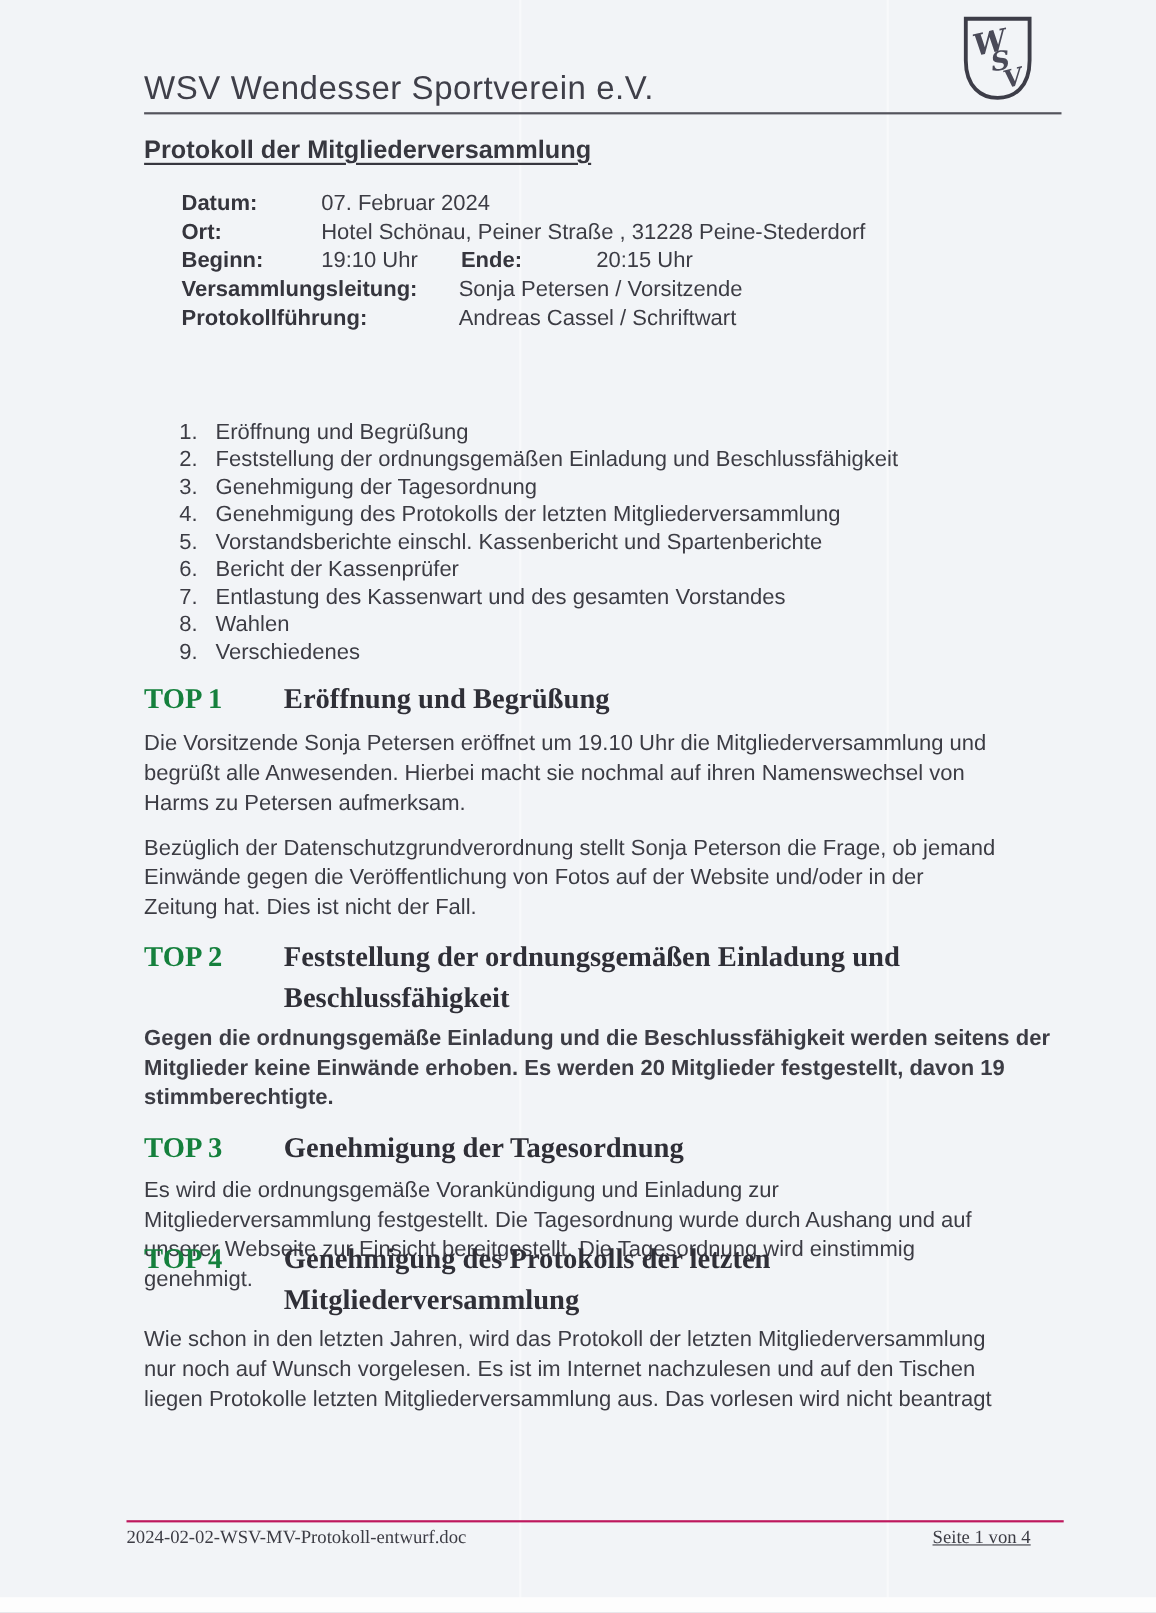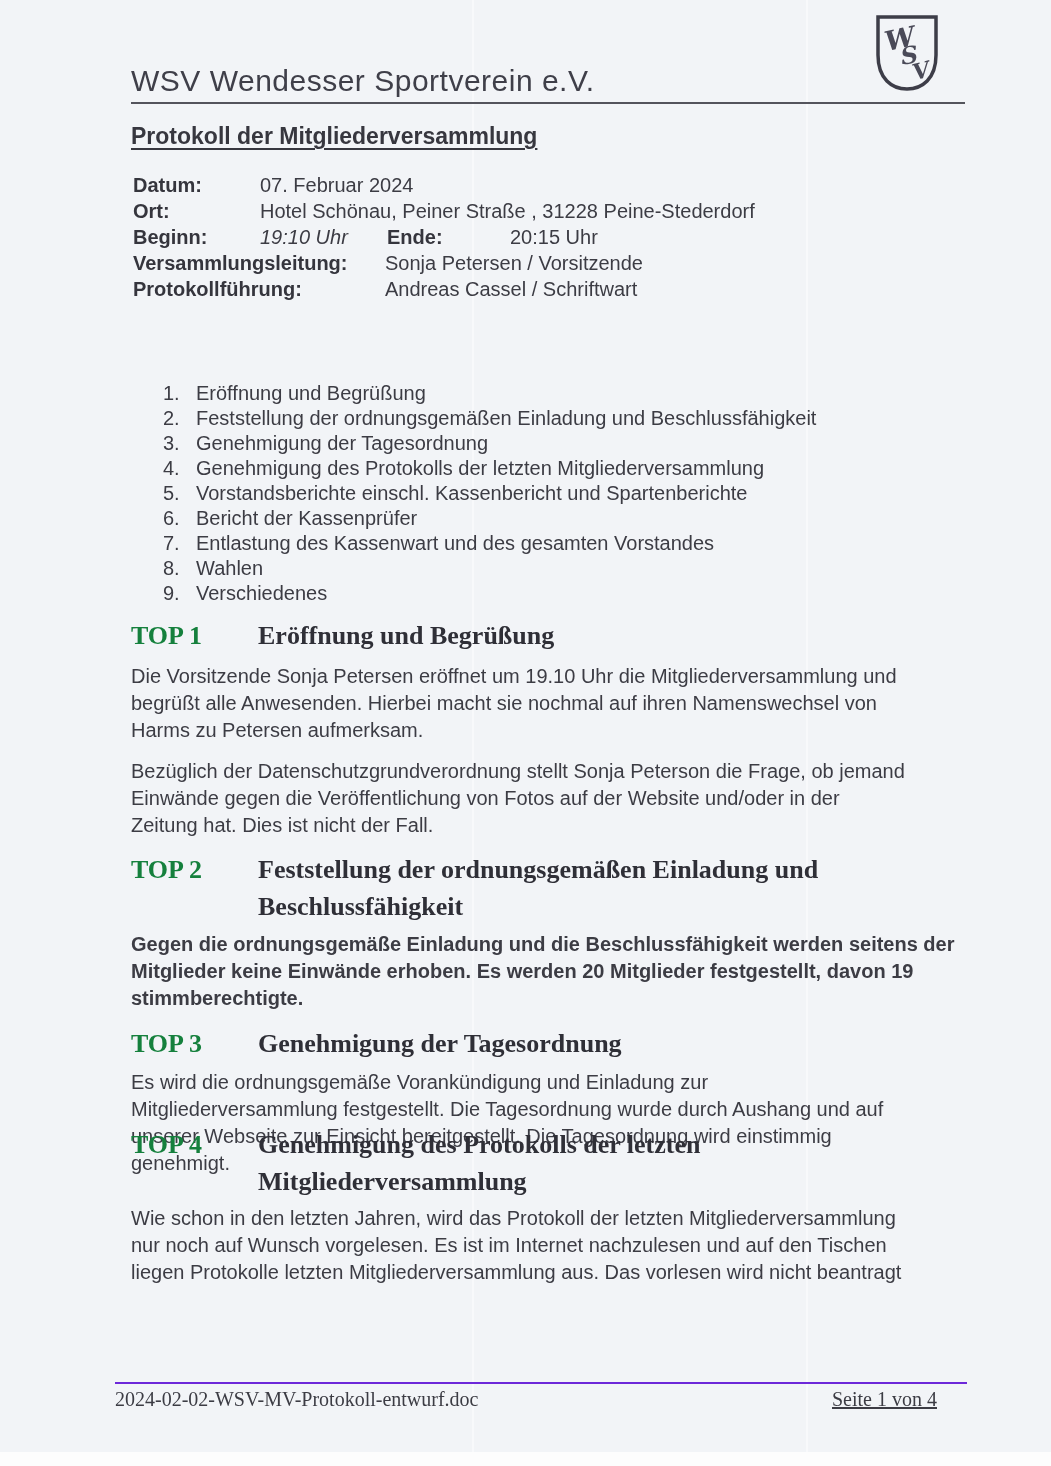--- a/index.html
+++ b/index.html
@@ -30,24 +30,24 @@
   .doc-title{
     position:absolute;left:131px;top:123px;
     font-size:23px;font-weight:bold;color:#37373f;
     text-decoration:underline;text-decoration-thickness:2px;text-underline-offset:4px;
     white-space:nowrap;
   }
 
   
   .meta{position:absolute;left:133px;top:172px;font-size:20px;line-height:26px;}
   .meta-row{display:flex;white-space:nowrap;}
-  .meta-label{font-weight:bold;color:#35353d;}
+  .meta-label{font-weight:bold;color:#35353d;margin-left:32px;}
   .meta-row.w1 .meta-label{width:127px;flex:none;}
   .meta-row.w2 .meta-label{width:252px;flex:none;}
-  .meta-value1{width:127px;flex:none;font-style:italic;}
+  .meta-value1{width:127px;flex:none;}
   .meta-label2{font-weight:bold;color:#35353d;width:123px;flex:none;}
 
   
   .agenda-title{
     position:absolute;left:131px;width:836px;top:338px;
     text-align:center;
     font-family:"Liberation Serif",serif;
     font-size:30px;font-weight:bold;color:#2f2f37;
     margin:0;
   }
@@ -79,23 +79,23 @@
     margin:9px 0 0 0;max-width:910px;
   }
   .body-par + .body-par{margin-top:14px;}
   .sec-top2 .body-par{margin-top:6px;font-weight:bold;}
   .sec-top3 .body-par{margin-top:7px;}
   .sec-top4 .body-par{margin-top:5px;}
 
   
   .footer{
     position:absolute;left:115px;right:84px;top:1382px;
-    border-top:2px solid #6d28d9;
+    border-top:2px solid #be185d;
     display:flex;justify-content:space-between;
-    font-family:"Liberation Serif",serif;font-size:20px;color:#3c3c44;
+    font-family:"Liberation Serif",serif;font-size:17px;color:#3c3c44;
     padding-top:4px;
   }
   .footer .page-info{padding-right:30px;text-decoration:underline;}
 </style>
 </head>
 <body>
 
 <div class="page">
 
   <div class="streak s1"></div>

